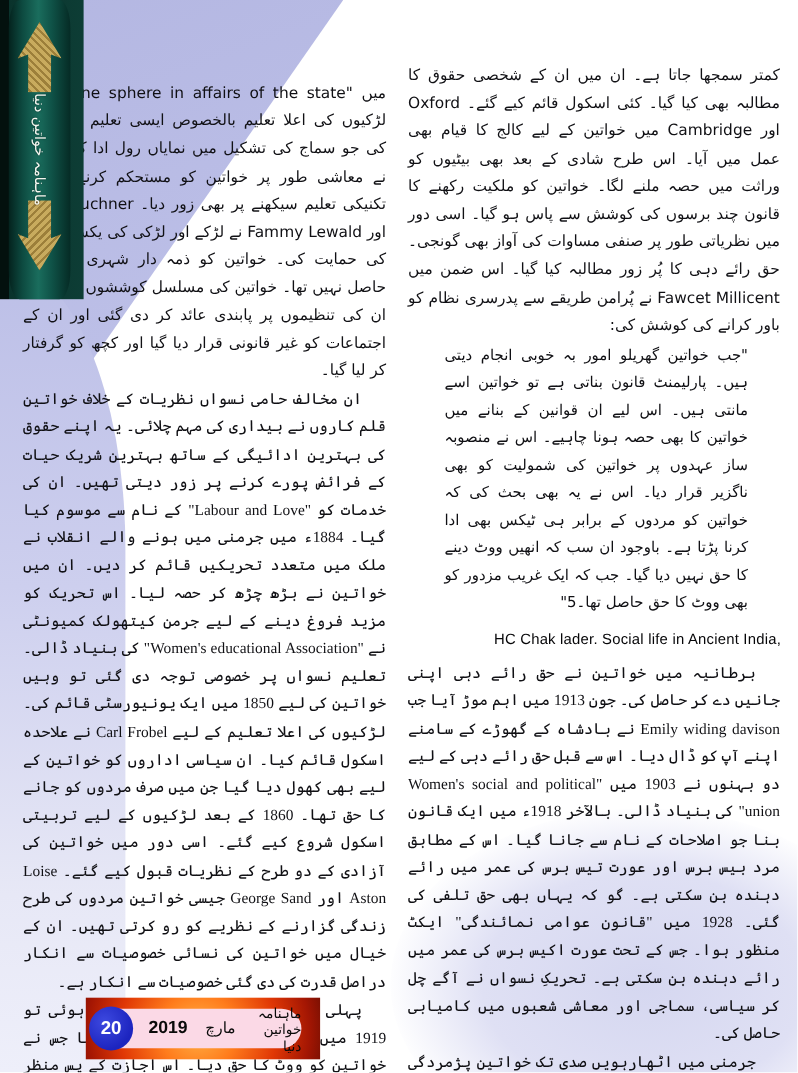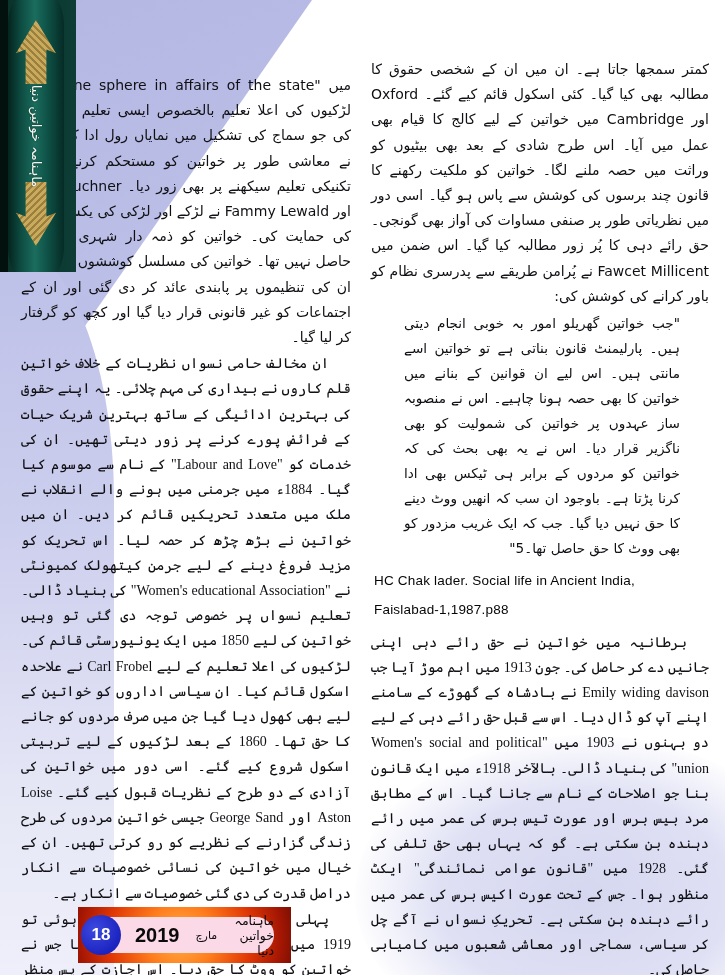--- a/index.html
+++ b/index.html
@@ -46,39 +46,39 @@
     text-shadow:0 0 2px rgba(0,0,0,.6);
   }
   
   .urdu{direction:rtl;text-align:justify;font-size:14px;line-height:25.2px;color:#101014;}
   .col{position:absolute;z-index:1;}
   .col-left{left:20px;top:72px;width:332px;}
   .col-right{left:370px;top:56px;width:340px;}
   .para{margin:1px;}
   .para.indent{text-indent:22px;font-family:Liberation Serif, serif;}
   .quote{margin:2px 30px 4px 34px;font-size:13.6px;line-height:25px;}
-  .citation{direction:ltr;text-align:left;font-family:"Liberation Sans",sans-serif;
+  .citation{direction:ltr;text-align:right;font-family:"Liberation Sans",sans-serif;
     font-size:13.5px;line-height:1.5;color:#060608;margin:10px 0 8px 4px;letter-spacing:.2px;}
   .citation div{margin-bottom:9px;}
   
   .footer-banner{
     position:absolute;left:78px;top:907px;width:213px;height:56px;z-index:3;
     background:radial-gradient(circle at 48% 55%,#ffb347 0%,#ff7c1c 30%,#e03705 62%,#a31603 88%,#7c1002 100%);
   }
   .footer-pill{
     position:absolute;left:6px;top:10px;width:190px;height:36px;border-radius:18px;
     background:#fbd9e6;display:flex;align-items:center;direction:ltr;
   }
   .page-circle{
     width:40px;height:40px;border-radius:50%;background:radial-gradient(circle at 35% 35%,#3d49e0,#1c24bf 70%);
     color:#fff;font-weight:bold;font-size:17px;display:flex;align-items:center;justify-content:center;
     margin-left:-3px;flex:0 0 auto;font-family:"Liberation Sans",sans-serif;
   }
-  .footer-year{font-family:"Liberation Sans",sans-serif;font-weight:bold;font-size:20px;color:#0a0a0a;margin-left:14px;}
-  .footer-month{font-size:11px;margin-left:16px;direction:rtl;color:#0a0a0a;}
+  .footer-year{font-family:"Liberation Sans",sans-serif;font-weight:bold;font-size:16px;color:#0a0a0a;margin-left:14px;}
+  .footer-month{font-size:14px;margin-left:16px;direction:rtl;color:#0a0a0a;}
   .footer-magazine{font-size:12.5px;margin-left:12px;direction:rtl;color:#0a0a0a;}
 </style>
 </head>
 <body>
 
 <div class="page">
 
   <div class="bg bg-top-left"></div>
   <div class="bg bg-left-band"></div>
   <div class="bg bg-bottom-right"></div>
@@ -95,29 +95,28 @@
     <p class="para">میں "Feminine sphere in affairs of the state" لڑکیوں کی اعلا تعلیم بالخصوص ایسی تعلیم کی مانگ کی جو سماج کی تشکیل میں نمایاں رول ادا کرے۔ اس نے معاشی طور پر خواتین کو مستحکم کرنے کے لیے تکنیکی تعلیم سیکھنے پر بھی زور دیا۔ Luise Buchner اور Fammy Lewald نے لڑکے اور لڑکی کی یکساں تعلیم کی حمایت کی۔ خواتین کو ذمہ دار شہری کا درجہ حاصل نہیں تھا۔ خواتین کی مسلسل کوششوں کے عوض ان کی تنظیموں پر پابندی عائد کر دی گئی اور ان کے اجتماعات کو غیر قانونی قرار دیا گیا اور کچھ کو گرفتار کر لیا گیا۔</p>
     <p class="para indent">ان مخالف حامی نسواں نظریات کے خلاف خواتین قلم کاروں نے بیداری کی مہم چلائی۔ یہ اپنے حقوق کی بہترین ادائیگی کے ساتھ بہترین شریک حیات کے فرائض پورے کرنے پر زور دیتی تھیں۔ ان کی خدمات کو "Labour and Love" کے نام سے موسوم کیا گیا۔ 1884ء میں جرمنی میں ہونے والے انقلاب نے ملک میں متعدد تحریکیں قائم کر دیں۔ ان میں خواتین نے بڑھ چڑھ کر حصہ لیا۔ اس تحریک کو مزید فروغ دینے کے لیے جرمن کیتھولک کمیونٹی نے "Women's educational Association" کی بنیاد ڈالی۔ تعلیم نسواں پر خصوصی توجہ دی گئی تو وہیں خواتین کی لیے 1850 میں ایک یونیورسٹی قائم کی۔ لڑکیوں کی اعلا تعلیم کے لیے Carl Frobel نے علاحدہ اسکول قائم کیا۔ ان سیاسی اداروں کو خواتین کے لیے بھی کھول دیا گیا جن میں صرف مردوں کو جانے کا حق تھا۔ 1860 کے بعد لڑکیوں کے لیے تربیتی اسکول شروع کیے گئے۔ اسی دور میں خواتین کی آزادی کے دو طرح کے نظریات قبول کیے گئے۔ Loise Aston اور George Sand جیسی خواتین مردوں کی طرح زندگی گزارنے کے نظریے کو رو کرتی تھیں۔ ان کے خیال میں خواتین کی نسائی خصوصیات سے انکار دراصل قدرت کی دی گئی خصوصیات سے انکار ہے۔</p>
     <p class="para indent">پہلی جنگ عظیم میں جرمنی کی شکست ہوئی تو 1919 میں "Weimar Constitution" دستور بنا جس نے خواتین کو ووٹ کا حق دیا۔ اس اجازت کے پس منظر میں چند خواتین کی کوششیں اور قربانیاں کارفرما تھیں۔ خواتین صحافی Reuter Gabridge نے اپنے ناول میں خواتین پر عائد کردہ پابندیوں کی مخالفت کی۔ حق دہی کو ضروری قرار دیا۔ جرمنی میں غیر شادی شدہ جوڑوں کی من مانی، جنسیت نگاری، اسقاط حمل اور ناجائز اولاد پر مختلف انداز میں مباحث ہوئے۔ انھیں قانوناً صحیح ماننے کی حمایت کی گئی۔ 1970 میں جرمنی میں خواتین کو چڑیل ماننے کے</p>
   </div>
 
   <div class="col col-right urdu">
     <p class="para">کمتر سمجھا جاتا ہے۔ ان میں ان کے شخصی حقوق کا مطالبہ بھی کیا گیا۔ کئی اسکول قائم کیے گئے۔ Oxford اور Cambridge میں خواتین کے لیے کالج کا قیام بھی عمل میں آیا۔ اس طرح شادی کے بعد بھی بیٹیوں کو وراثت میں حصہ ملنے لگا۔ خواتین کو ملکیت رکھنے کا قانون چند برسوں کی کوشش سے پاس ہو گیا۔ اسی دور میں نظریاتی طور پر صنفی مساوات کی آواز بھی گونجی۔ حق رائے دہی کا پُر زور مطالبہ کیا گیا۔ اس ضمن میں Fawcet Millicent نے پُرامن طریقے سے پدرسری نظام کو باور کرانے کی کوشش کی:</p>
     <div class="quote">"جب خواتین گھریلو امور بہ خوبی انجام دیتی ہیں۔ پارلیمنٹ قانون بناتی ہے تو خواتین اسے مانتی ہیں۔ اس لیے ان قوانین کے بنانے میں خواتین کا بھی حصہ ہونا چاہیے۔ اس نے منصوبہ ساز عہدوں پر خواتین کی شمولیت کو بھی ناگزیر قرار دیا۔ اس نے یہ بھی بحث کی کہ خواتین کو مردوں کے برابر ہی ٹیکس بھی ادا کرنا پڑتا ہے۔ باوجود ان سب کہ انھیں ووٹ دینے کا حق نہیں دیا گیا۔ جب کہ ایک غریب مزدور کو بھی ووٹ کا حق حاصل تھا۔5"</div>
     <div class="citation">
       <div>HC Chak lader. Social life in Ancient India,</div>
-      <div>Faislabad-1,1987.p88</div>
     </div>
     <p class="para indent">برطانیہ میں خواتین نے حق رائے دہی اپنی جانیں دے کر حاصل کی۔ جون 1913 میں اہم موڑ آیا جب Emily widing davison نے بادشاہ کے گھوڑے کے سامنے اپنے آپ کو ڈال دیا۔ اس سے قبل حق رائے دہی کے لیے دو بہنوں نے 1903 میں "Women's social and political union" کی بنیاد ڈالی۔ بالآخر 1918ء میں ایک قانون بنا جو اصلاحات کے نام سے جانا گیا۔ اس کے مطابق مرد بیس برس اور عورت تیس برس کی عمر میں رائے دہندہ بن سکتی ہے۔ گو کہ یہاں بھی حق تلفی کی گئی۔ 1928 میں "قانون عوامی نمائندگی" ایکٹ منظور ہوا۔ جس کے تحت عورت اکیس برس کی عمر میں رائے دہندہ بن سکتی ہے۔ تحریکِ نسواں نے آگے چل کر سیاسی، سماجی اور معاشی شعبوں میں کامیابی حاصل کی۔</p>
     <p class="para indent">جرمنی میں اٹھارہویں صدی تک خواتین پژمردگی کی زندگی گزار رہی تھیں۔ ان کے حقوق سلب کر لیے گئے تھے۔ ان کا کام صرف تولید تک محدود تھا۔ چند خواتین جو اعلا خاندانوں سے تھیں وہی مختصر علم حاصل کر سکتی تھیں۔ انتہا یہ تھی کہ جنس کی بنیاد پر تعلیمی نصاب تیار کیا جاتا تھا۔</p>
 
   </div>
 
   <div class="footer-banner">
     <div class="footer-pill">
-      <div class="page-circle">18</div>
+      <div class="page-circle">20</div>
       <span class="footer-year">2019</span>
       <span class="footer-month">مارچ</span>
       <span class="footer-magazine">ماہنامہ خواتین دنیا</span>
     </div>
   </div>
 
 </div>
 
 </body></html>

